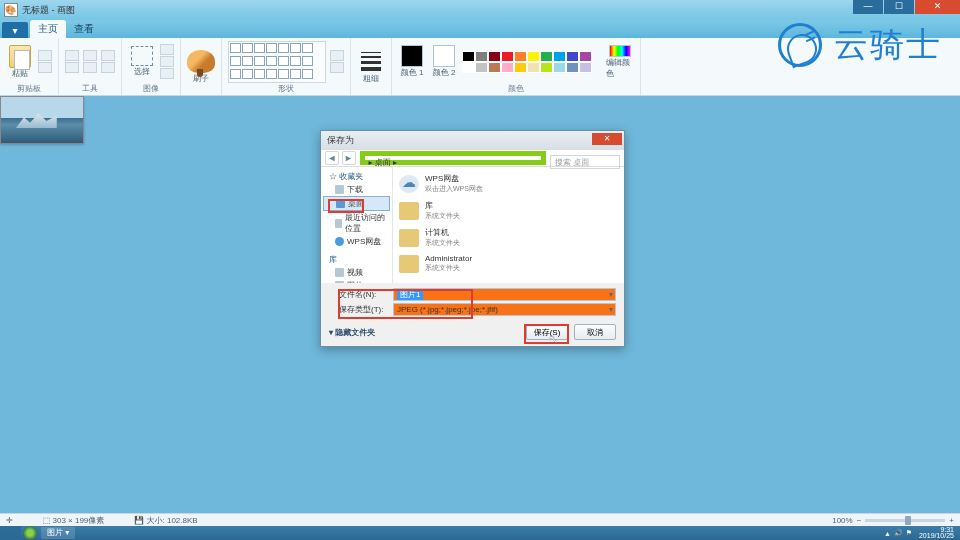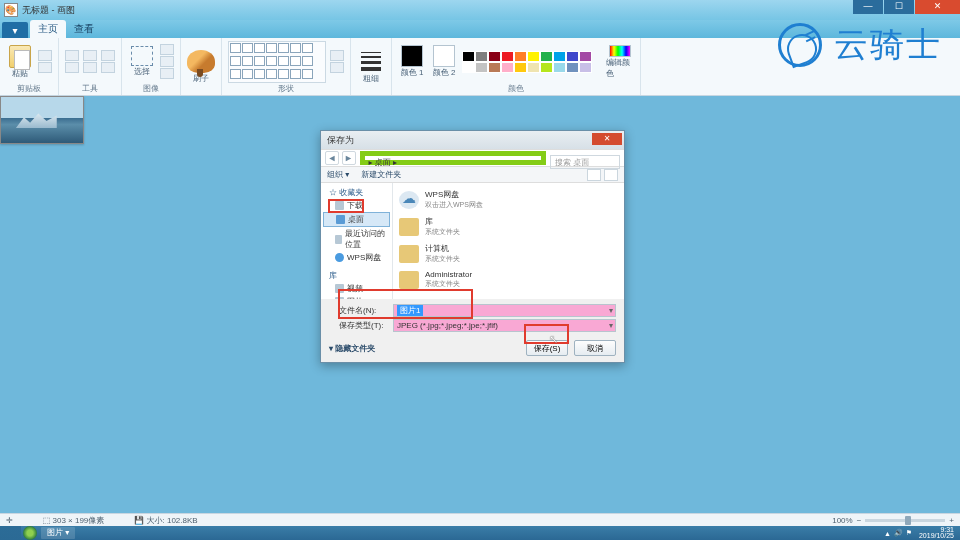--- a/index.html
+++ b/index.html
@@ -98,21 +98,21 @@
 .dlg-main .mitem { display: flex; align-items: center; gap: 6px; padding: 3px 0; }
 .dlg-main .mitem .micon { width: 20px; height: 18px; background: #e7c877; border-radius: 2px; }
 .dlg-main .mitem .micon.cloud { background: #dce8f2; border-radius: 50%; position: relative; }
 .dlg-main .mitem .micon.cloud::after { content:"☁"; position:absolute; left:3px; top:-1px; color:#4a87b8; font-size:14px; }
 .dlg-main .mitem .mtxt .t1 { color: #333; }
 .dlg-main .mitem .mtxt .t2 { color: #888; font-size: 7px; }
 
 .dlg-fields { padding: 3px 8px 2px 18px; font-size: 8px; }
 .dlg-fields .frow { display: flex; align-items: center; gap: 6px; margin: 2px 0; }
 .dlg-fields .flabel { width: 48px; text-align: left; }
-.dlg-fields .finput { flex: 1; height: 13px; border: 1px solid #b8c4ce; background: #f9a8d4; padding: 0 3px; line-height: 12px; font-size: 8px; position: relative; }
+.dlg-fields .finput { flex: 1; height: 13px; border: 1px solid #b8c4ce; background: #f97316; padding: 0 3px; line-height: 12px; font-size: 8px; position: relative; }
 .dlg-fields .finput.sel { background: #3399ff; color: #fff; display: inline-block; width: auto; min-width: 26px; }
 .dlg-fields .finput.combo::after { content: "▾"; position: absolute; right: 2px; color: #666; }
 
 .dlg-foot { display: flex; align-items: center; padding: 4px 8px 6px 8px; gap: 8px; font-size: 8px; }
 .dlg-foot .hide { color: #2b4b6a; font-weight: bold; }
 .dlg-foot .btns { margin-left: auto; display: flex; gap: 6px; }
 .dlg-foot button { width: 42px; height: 16px; font-size: 8px; border: 1px solid #9fb2c0; background: linear-gradient(#fdfdfd, #e6ecf1); border-radius: 2px; }
 
 
 .anno { position: absolute; border: 2px solid #e03b2e; pointer-events: none; }
@@ -312,28 +312,20 @@
     <div class="dlg-close">✕</div>
   </div>
   <div class="dlg-nav">
     <div class="navarrows">
       <span>◄</span>
       <span>►</span>
     </div>
     <div class="crumb">▸ 桌面 ▸</div>
     <div class="search">搜索 桌面</div>
   </div>
-  <div class="dlg-tool">
-    <span>组织 ▾</span>
-    <span>新建文件夹</span>
-    <div class="rightt">
-      <span></span>
-      <span></span>
-    </div>
-  </div>
   <div class="dlg-body">
     <div class="dlg-side">
       <div class="sh">☆ 收藏夹</div>
       <div class="si">
           <span class="sicon"></span>
           <span>下载</span>
         </div>
       <div class="si sel">
           <span class="sicon" style="background:#5a9bd5;"></span>
           <span>桌面</span>

